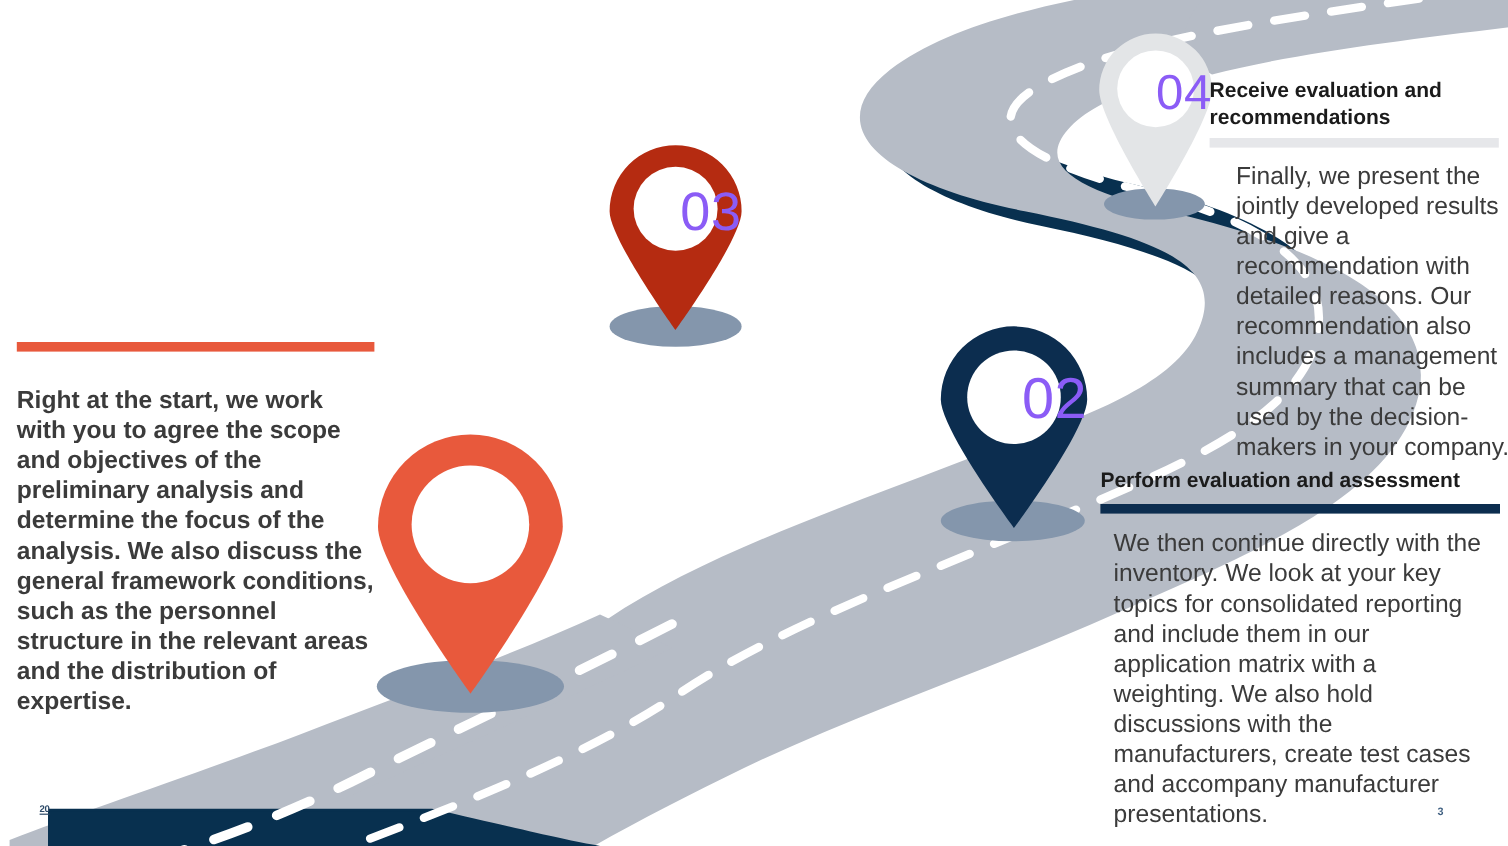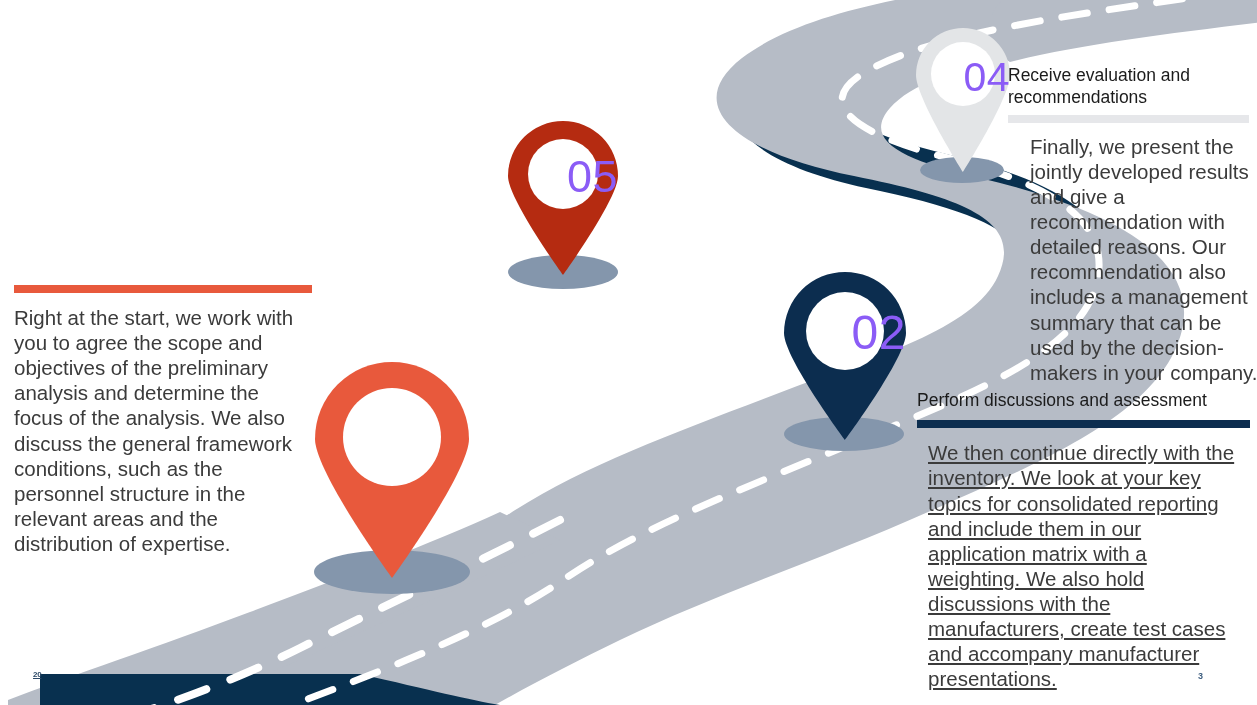--- a/index.html
+++ b/index.html
@@ -13,43 +13,43 @@
 
   
   .pin{position:absolute;}
   .pin svg{display:block;overflow:visible;}
   .pin-num{position:absolute;left:0;top:0;width:100%;text-align:right;
            font-weight:400;color:#8b5cf6;letter-spacing:0.5px;
            font-family:"Liberation Sans","DejaVu Sans",sans-serif;}
 
   
   .block{position:absolute;}
-  .block .b-title{font-weight:normal;color:#1b1b1b;line-height:1.16;}
+  .block .b-title{font-weight:bold;color:#1b1b1b;line-height:1.16;}
   .block .b-rule{height:8px;width:100%;margin-top:7px;}
   .block .b-body{color:#3b3b3b;line-height:1.225;margin-top:9px;}
 
   #b01{left:14px;top:276px;width:298px;}
   #b01 .b-title{font-size:18.5px;}
   #b01 .b-rule{background:#E8593C;margin-top:9px;}
-  #b01 .b-body{font-size:20.5px;margin-top:12px;}
+  #b01 .b-body{font-size:20.5px;margin-top:28px;font-weight:bold;}
 
   #b03{left:311px;top:135px;width:219px;}
   #b03 .b-title{font-size:18.5px;}
   #b03 .b-rule{background:#B52B11;margin-top:8px;}
   #b03 .b-body{font-size:20.5px;padding-left:13px;width:190px;margin-top:11px;}
 
   #b04{left:1008px;top:64px;width:241px;}
   #b04 .b-title{font-size:17.5px;line-height:1.28;}
   #b04 .b-rule{background:#E6E7EA;margin-top:6px;}
   #b04 .b-body{font-size:20.5px;padding-left:5px;width:236px;margin-top:11px;margin-left:17px;}
 
   #b02{left:917px;top:390px;width:333px;}
   #b02 .b-title{font-size:17.5px;}
   #b02 .b-rule{background:#0C2D4F;margin-top:10px;}
-  #b02 .b-body{font-size:20.5px;padding-left:11px;width:307px;margin-top:12px;text-decoration:underline;}
+  #b02 .b-body{font-size:20.5px;padding-left:11px;width:307px;margin-top:12px;}
 
   
   #corner-mark{position:absolute;left:33px;top:670px;font-size:8px;
                color:#2d4a68;font-weight:bold;letter-spacing:-0.3px;text-decoration:underline;}
   #page-number{position:absolute;left:1198px;top:671px;font-size:9px;
                color:#3f5f80;font-weight:bold;}
 </style>
 </head>
 <body>
 
@@ -161,21 +161,21 @@
       <circle cx="61" cy="59" r="39" fill="#ffffff"></circle>
     </svg>
     <div class="pin-num" style="top:33px;font-size:48px;">02</div>
   </div>
 
   <div class="pin" id="pin-03" style="left:508px;top:121px;width:110px;height:154px;">
     <svg width="110" height="154" viewBox="0 0 110 154">
       <path d="M55 154 C55 154 110 78 110 55 A55 55 0 1 0 0 55 C0 78 55 154 55 154 Z" fill="#B52B11"></path>
       <circle cx="55" cy="53" r="35" fill="#ffffff"></circle>
     </svg>
-    <div class="pin-num" style="top:30px;font-size:45px;">05</div>
+    <div class="pin-num" style="top:30px;font-size:45px;">03</div>
   </div>
 
   <div class="pin" id="pin-04" style="left:916px;top:28px;width:94px;height:144px;">
     <svg width="94" height="144" viewBox="0 0 94 144">
       <path d="M47 144 C47 144 94 70 94 47 A47 47 0 1 0 0 47 C0 70 47 144 47 144 Z" fill="#E3E5E7"></path>
       <circle cx="47" cy="46" r="32" fill="#ffffff"></circle>
     </svg>
     <div class="pin-num" style="top:26px;font-size:41px;">04</div>
   </div>
 
@@ -185,21 +185,21 @@
   </div>
 
 
   <div class="block" id="b04">
     <div class="b-title">Receive evaluation and recommendations</div>
     <div class="b-rule" style="background: rgb(230, 231, 234);"></div>
     <div class="b-body">Finally, we present the jointly developed results and give a recommendation with detailed reasons. Our recommendation also includes a management summary that can be used by the decision-makers in your company.</div>
   </div>
 
   <div class="block" id="b02">
-    <div class="b-title">Perform discussions and assessment</div>
+    <div class="b-title">Perform evaluation and assessment</div>
     <div class="b-rule" style="background: rgb(12, 45, 79);"></div>
     <div class="b-body">We then continue directly with the inventory. We look at your key topics for consolidated reporting and include them in our application matrix with a weighting. We also hold discussions with the manufacturers, create test cases and accompany manufacturer presentations.</div>
   </div>
 
   <div id="corner-mark">20</div>
   <div id="page-number">3</div>
 
 </div>
 
 </body></html>

